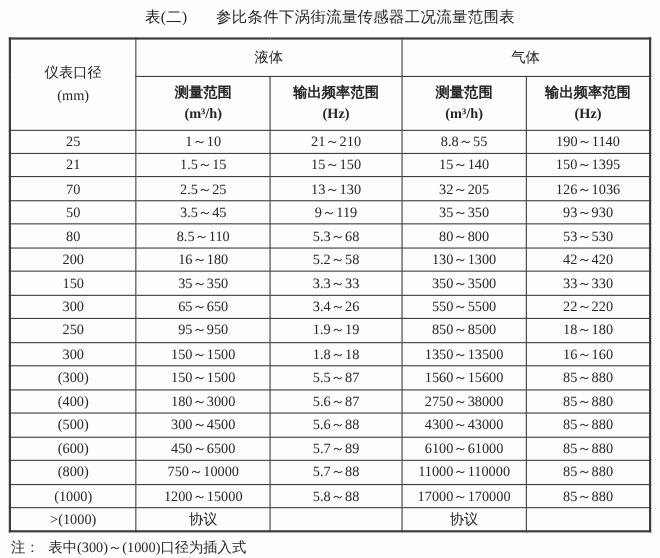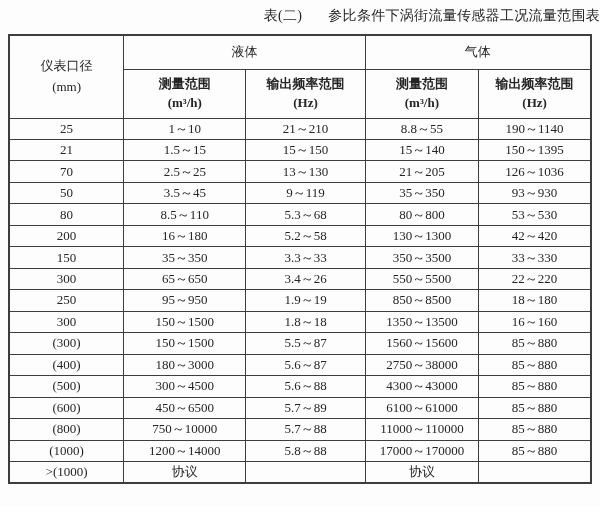--- a/index.html
+++ b/index.html
@@ -13,21 +13,21 @@
     font-family: "Liberation Serif", "DejaVu Serif", serif;
     color: #252525;
     overflow: hidden;
   }
   .page {
     width: 600px;
     height: 507px;
     box-sizing: border-box;
   }
   .title {
-    text-align: right;
+    text-align: center;
     padding-top: 7px;
     font-size: 14px;
     letter-spacing: 0.3px;
     white-space: nowrap;
   }
   .title .t-prefix { margin-right: 26px; }
   table.spec {
     width: 584px;
     height: 450px;
     margin: 9px auto 0 auto;
@@ -113,21 +113,21 @@
           <td>21</td>
           <td>1.5～15</td>
           <td>15～150</td>
           <td>15～140</td>
           <td>150～1395</td>
         </tr>
         <tr>
           <td>70</td>
           <td>2.5～25</td>
           <td>13～130</td>
-          <td>21～205</td>
+          <td>32～205</td>
           <td>126～1036</td>
         </tr>
         <tr>
           <td>50</td>
           <td>3.5～45</td>
           <td>9～119</td>
           <td>35～350</td>
           <td>93～930</td>
         </tr>
         <tr>
@@ -202,29 +202,32 @@
         </tr>
         <tr>
           <td>(800)</td>
           <td>750～10000</td>
           <td>5.7～88</td>
           <td>11000～110000</td>
           <td>85～880</td>
         </tr>
         <tr>
           <td>(1000)</td>
-          <td>1200～14000</td>
+          <td>1200～15000</td>
           <td>5.8～88</td>
           <td>17000～170000</td>
           <td>85～880</td>
         </tr>
         <tr>
           <td>&gt;(1000)</td>
           <td>协议</td>
           <td></td>
           <td>协议</td>
           <td></td>
         </tr>
       </tbody>
   </table>
 
+  <div class="note">
+    <span class="n-label">注：</span><span>表中(300)～(1000)口径为插入式</span>
+  </div>
 
 </div>
 
 </body></html>

